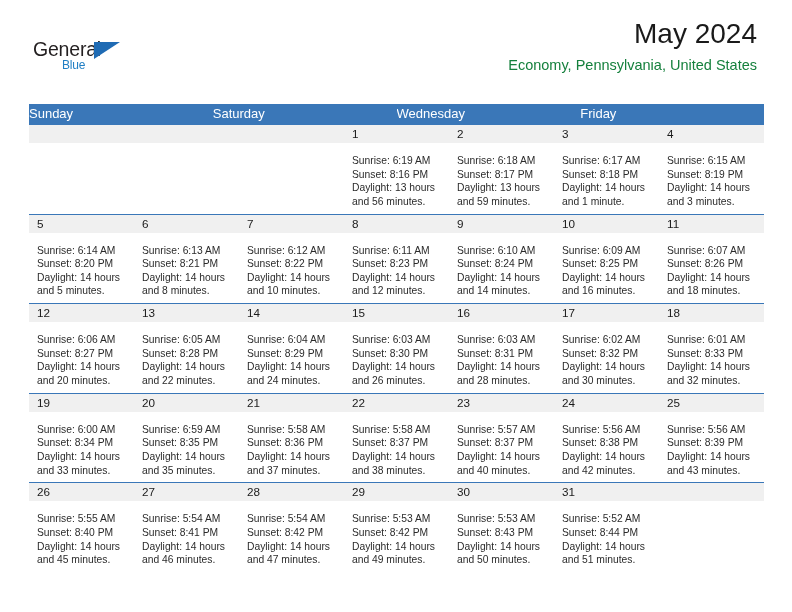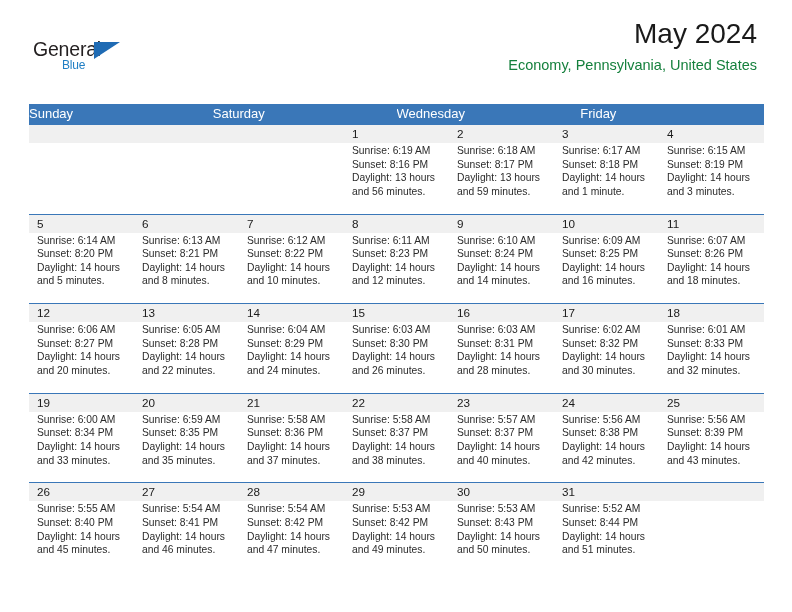--- a/index.html
+++ b/index.html
@@ -132,21 +132,21 @@
     overflow: hidden;
   }
   .daynum {
     position: relative;
     height: 18px;
     line-height: 18px;
     font-size: 11.7px;
     color: #1a1a1a;
   }
   .cell-lines {
-    margin-top: 1px;
+    margin-top: 11px;
     font-size: 10.3px;
     line-height: 13.6px;
     color: #2b2b2b;
   }
   .cell-lines div {
     white-space: nowrap;
   }
   .cell.empty .daynum { visibility: hidden; }
 </style>
 </head>

